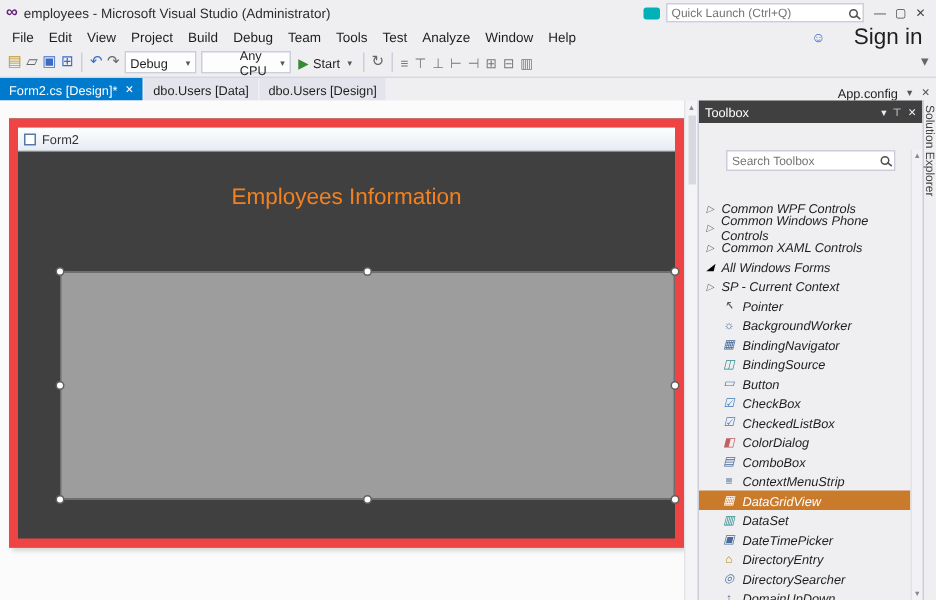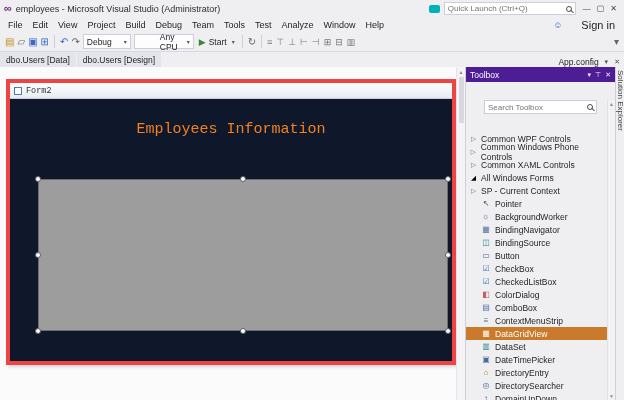--- a/index.html
+++ b/index.html
@@ -22,21 +22,21 @@
   .mag { width:6px; height:6px; border:1px solid #4F4F4F; border-radius:50%; position:relative; flex:0 0 auto; }
   .mag::after { content:""; position:absolute; width:4px; height:1px; background:#4F4F4F;
     right:-3px; bottom:-1px; transform:rotate(40deg); }
   .winbtns { display:flex; }
   .winbtns span { padding:0 3px; font-size:8px; color:#444; }
 
   
   .menubar { height:15px; display:flex; align-items:center; padding:0 3px; }
   .menu-item { padding:1px 5px; font-size:9px; white-space:nowrap; }
   .person-glyph { color:#3A6BC6; font-size:9px; margin-right:3px; }
-  .signin { font-size:11px; margin-right:6px;margin-left:16px; }
+  .signin { font-size:15px; margin-right:6px;margin-left:16px; }
 
   
   .toolbar { height:20px; display:flex; align-items:center; gap:3px; padding:0 5px;
     border-bottom:1px solid #D8D9E0; }
   .tbtn { font-size:10px; color:#666; line-height:1; }
   .c-blue { color:#3A6BC6; } .c-gold { color:#C09526; }
   .sep { width:1px; height:13px; background:#CCCEDB; margin:0 2px; flex:0 0 auto; }
   .combo { display:flex; align-items:center; height:15px; border:1px solid #CCCEDB; background:#FDFDFE;
     padding:0 3px; font-size:8.5px; gap:4px; }
   .combo-debug { width:48px; } .combo-cpu { width:60px;padding-left:25px; }
@@ -53,21 +53,21 @@
   .tab.active { background:#007ACC; color:#fff; }
   .tab .tclose { font-size:7px; }
   .righttabs { margin-left:auto; display:flex; align-items:center; gap:6px; padding:0 4px; font-size:8.5px; }
   .righttabs .hicon { font-size:7px; color:#555; }
 
   
   .main { display:flex; height:333px; }
 
   .designer { flex:1; position:relative; background:#FBFBFB; overflow:hidden; }
   .form-window { position:absolute; left:6px; top:12px; width:450px; height:286px;
-    background:#0f172a; border:4px solid #ef4444; box-shadow:2px 2px 3px rgba(0,0,0,0.15);font-family:Liberation Mono, monospace; }
+    background:#404040; border:6px solid #ef4444; box-shadow:2px 2px 3px rgba(0,0,0,0.15); }
   .form-titlebar { height:16px; background:linear-gradient(#FDFEFE,#E7ECF4);
     border-bottom:1px solid #C9CED8; display:flex; align-items:center; gap:4px; padding:0 4px;
     font-size:8.5px; color:#333; }
   .form-icon { width:8px; height:8px; background:#fff; border:1px solid #5577AA; flex:0 0 auto; }
   .form-body { position:relative; height:calc(100% - 17px); }
   .emp-label { position:absolute; top:22px; left:0; right:0; text-align:center;
     color:#F4811F; font-size:15px; }
   .grid-placeholder { position:absolute; left:28px; top:80px; width:410px; height:152px;
     background:#9D9D9D; border:1px solid #6E6E6E; }
   .handle { position:absolute; width:6px; height:6px; background:#fff; border:1px solid #5F5F5F;
@@ -76,27 +76,27 @@
   .h-w{left:-4px;top:50%;margin-top:-3px;} .h-e{right:-4px;top:50%;margin-top:-3px;}
   .h-sw{left:-4px;bottom:-4px;} .h-s{left:50%;bottom:-4px;margin-left:-3px;} .h-se{right:-4px;bottom:-4px;}
 
   .designer-scroll { width:9px; background:#F4F4F6; border-left:1px solid #E3E3E8;
     display:flex; flex-direction:column; align-items:center; font-size:5px; color:#888; padding:2px 0; }
   .designer-scroll .thumb { width:5px; height:46px; background:#D8D9E0; margin-top:2px; }
 
   
   .toolbox { width:150px; background:#EFEFF2; border-left:1px solid #CCCEDB; display:flex;
     flex-direction:column; position:relative; }
-  .tb-header { height:15px; background:#4c1d95; color:#fff; display:flex; align-items:center;
+  .tb-header { height:15px; background:#404040; color:#fff; display:flex; align-items:center;
     gap:4px; padding:0 4px; font-size:8.5px; }
   .tb-header .hicon { font-size:7px; color:#E8EEF5; }
   .tb-search { margin:18px; height:14px; background:#fff; border:1px solid #CCCEDB;
     display:flex; align-items:center; padding:0 3px; }
   .tb-search input { flex:1; border:0; outline:0; font-family:inherit; font-size:8px; color:#888; min-width:0; }
-  .tb-tree { flex:1; overflow:hidden; padding-right:8px; }
+  .tb-tree { flex:1; overflow:hidden; padding-right:8px;font-style:italic; }
   .tb-group { display:flex; align-items:center; gap:4px; height:13px; padding-left:4px; font-size:8.5px; }
   .tb-group .arrow { font-size:6.5px; color:#666; width:7px; text-align:center; }
   .tb-group.expanded .arrow { color:#000; }
   .tb-items { }
   .tb-item { display:flex; align-items:center; gap:4px; height:13px; padding-left:15px; font-size:8.5px; }
   .tb-icon { width:10px; text-align:center; font-size:8px; color:#4A6C9B; line-height:1; }
   .tb-item:nth-child(1) .tb-icon { color:#555; }
   .tb-item:nth-child(4) .tb-icon, .tb-item:nth-child(12) .tb-icon { color:#2E8B8B; }
   .tb-item:nth-child(6) .tb-icon, .tb-item:nth-child(7) .tb-icon { color:#3C7BBF; }
   .tb-item:nth-child(8) .tb-icon { color:#C06060; }
@@ -182,20 +182,24 @@
     <span>⊣</span>
     <span>⊞</span>
     <span>⊟</span>
     <span>▥</span>
   </span>
   <span class="flex-spacer"></span>
   <span class="tbtn">▾</span>
 </div>
 
 <div class="tabstrip">
+  <div class="tab active">
+    <span>Form2.cs [Design]*</span>
+    <span class="tclose">✕</span>
+  </div>
   <div class="tab">
     <span>dbo.Users [Data]</span>
   </div>
   <div class="tab">
     <span>dbo.Users [Design]</span>
   </div>
   <div class="righttabs">
     <span>App.config</span>
     <span class="hicon">▾</span>
     <span class="hicon">✕</span>

